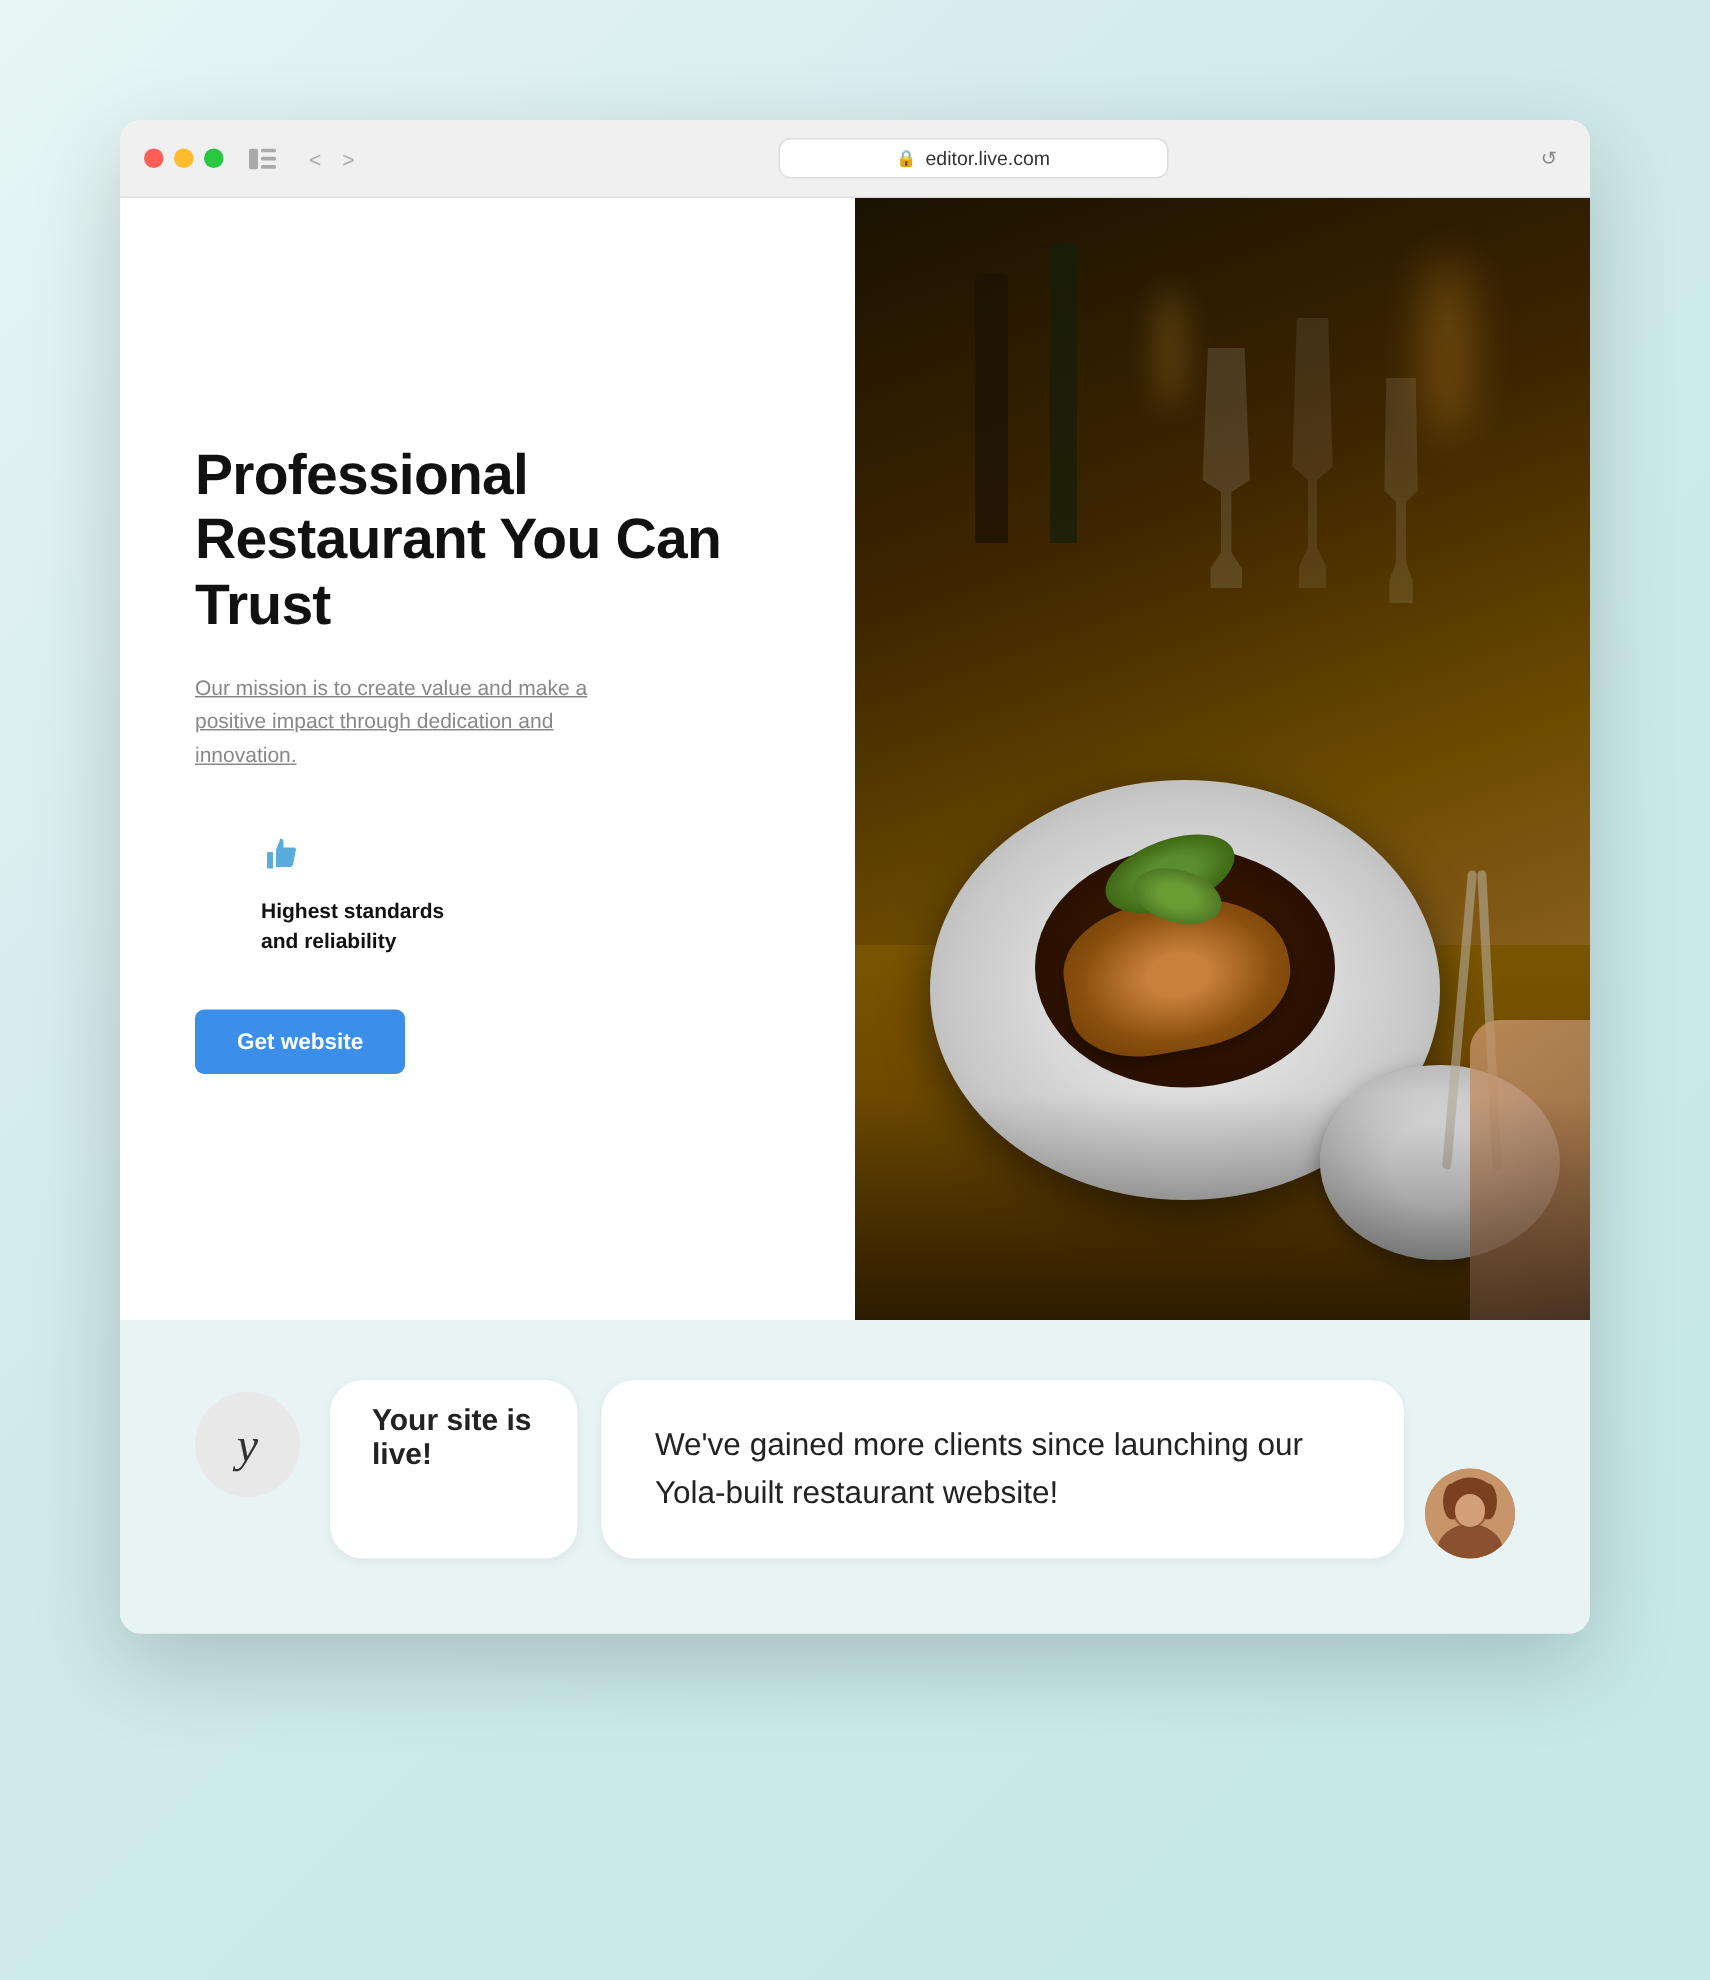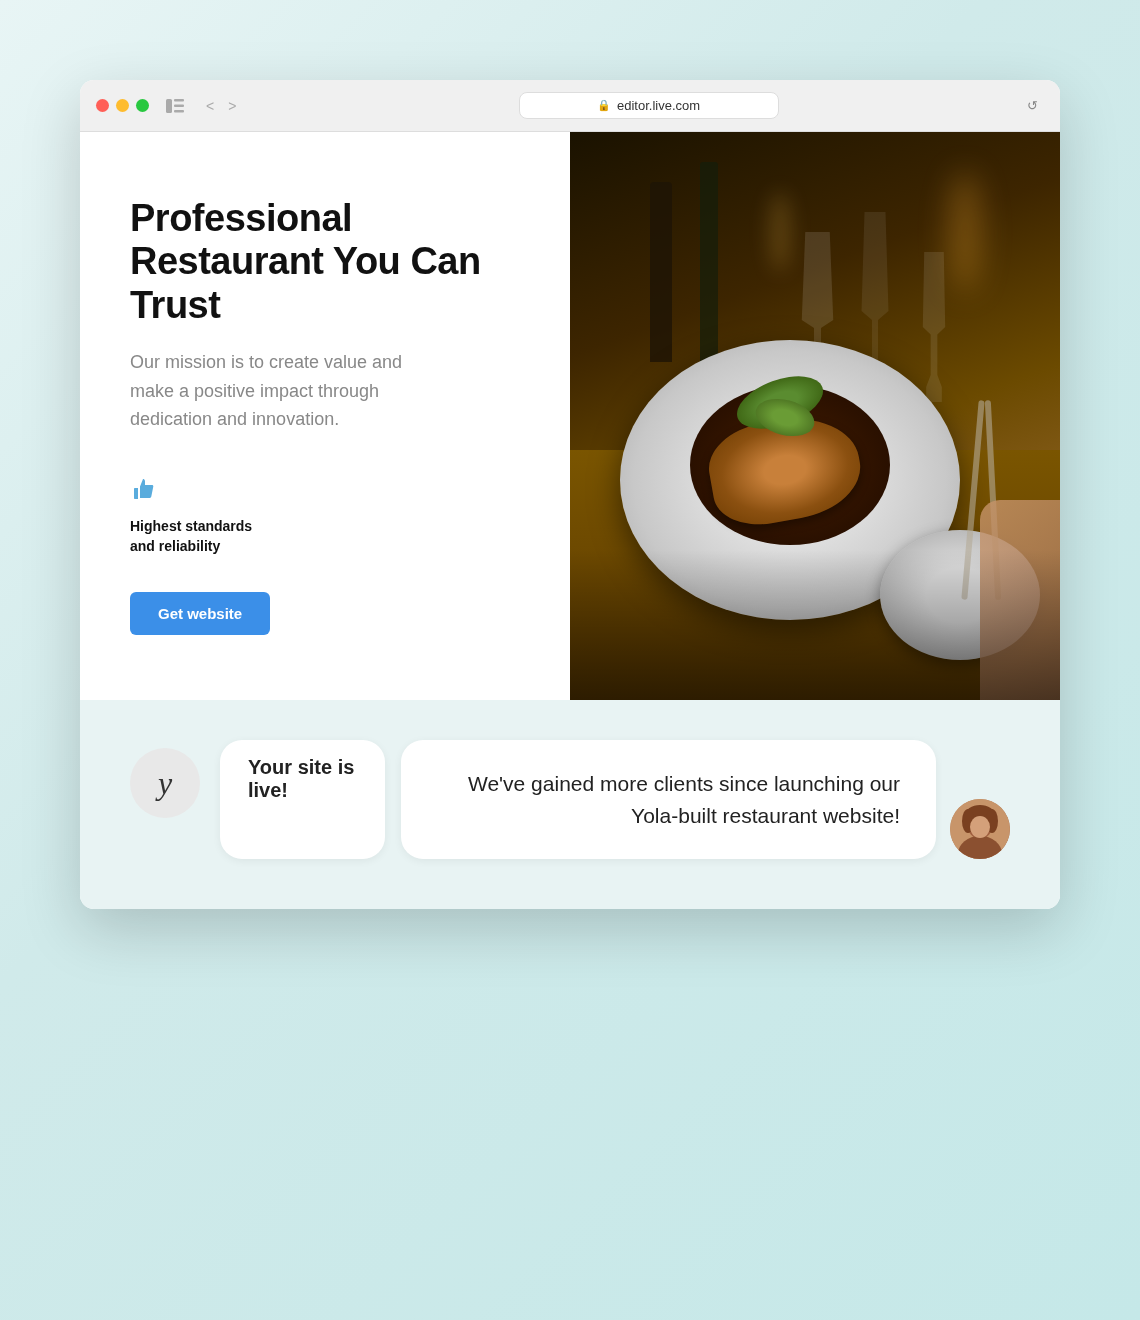--- a/index.html
+++ b/index.html
@@ -104,21 +104,21 @@
       position: absolute;
       right: 6px;
       color: #888;
       font-size: 13px;
       cursor: pointer;
     }
 
     
     .website-content {
       display: flex;
-      height: 568px;
+      height: 748px;
     }
 
     .left-panel {
       width: 50%;
       padding: 60px 50px;
       background: #fff;
       display: flex;
       flex-direction: column;
       justify-content: center;
     }
@@ -126,37 +126,39 @@
     .hero-title {
       font-size: 38px;
       font-weight: 800;
       color: #111;
       line-height: 1.15;
       margin-bottom: 20px;
       letter-spacing: -0.5px;
     }
 
     .hero-subtitle {
-      font-size: 18px;
+      font-size: 14px;
       color: #888;
       line-height: 1.6;
       margin-bottom: 41px;
       max-width: 280px;
+      text-decoration: underline;
     }
 
     .features-row {
       display: flex;
       gap: 30px;
       margin-bottom: 36px;
     }
 
     .feature-item {
       display: flex;
       flex-direction: column;
       gap: 8px;
+      margin-left: 44px;
     }
 
     .feature-icon {
       font-size: 24px;
     }
 
     .feature-icon-thumbs { color: #5aacdd; }
     .feature-icon-heart { color: #5aacdd; }
 
     .feature-text {
@@ -246,21 +248,20 @@
       font-weight: 600;
       color: #222;
       width: fit-content;
       box-shadow: 0 2px 8px rgba(0,0,0,0.06);
     }
 
     .chat-bubble-testimonial-wrapper {
       display: flex;
       align-items: flex-end;
       gap: 14px;
-      text-align: right;
     }
 
     .chat-bubble-testimonial {
       background: #fff;
       border-radius: 22px;
       padding: 28px 36px;
       font-size: 21px;
       color: #222;
       line-height: 1.5;
       box-shadow: 0 2px 8px rgba(0,0,0,0.06);

